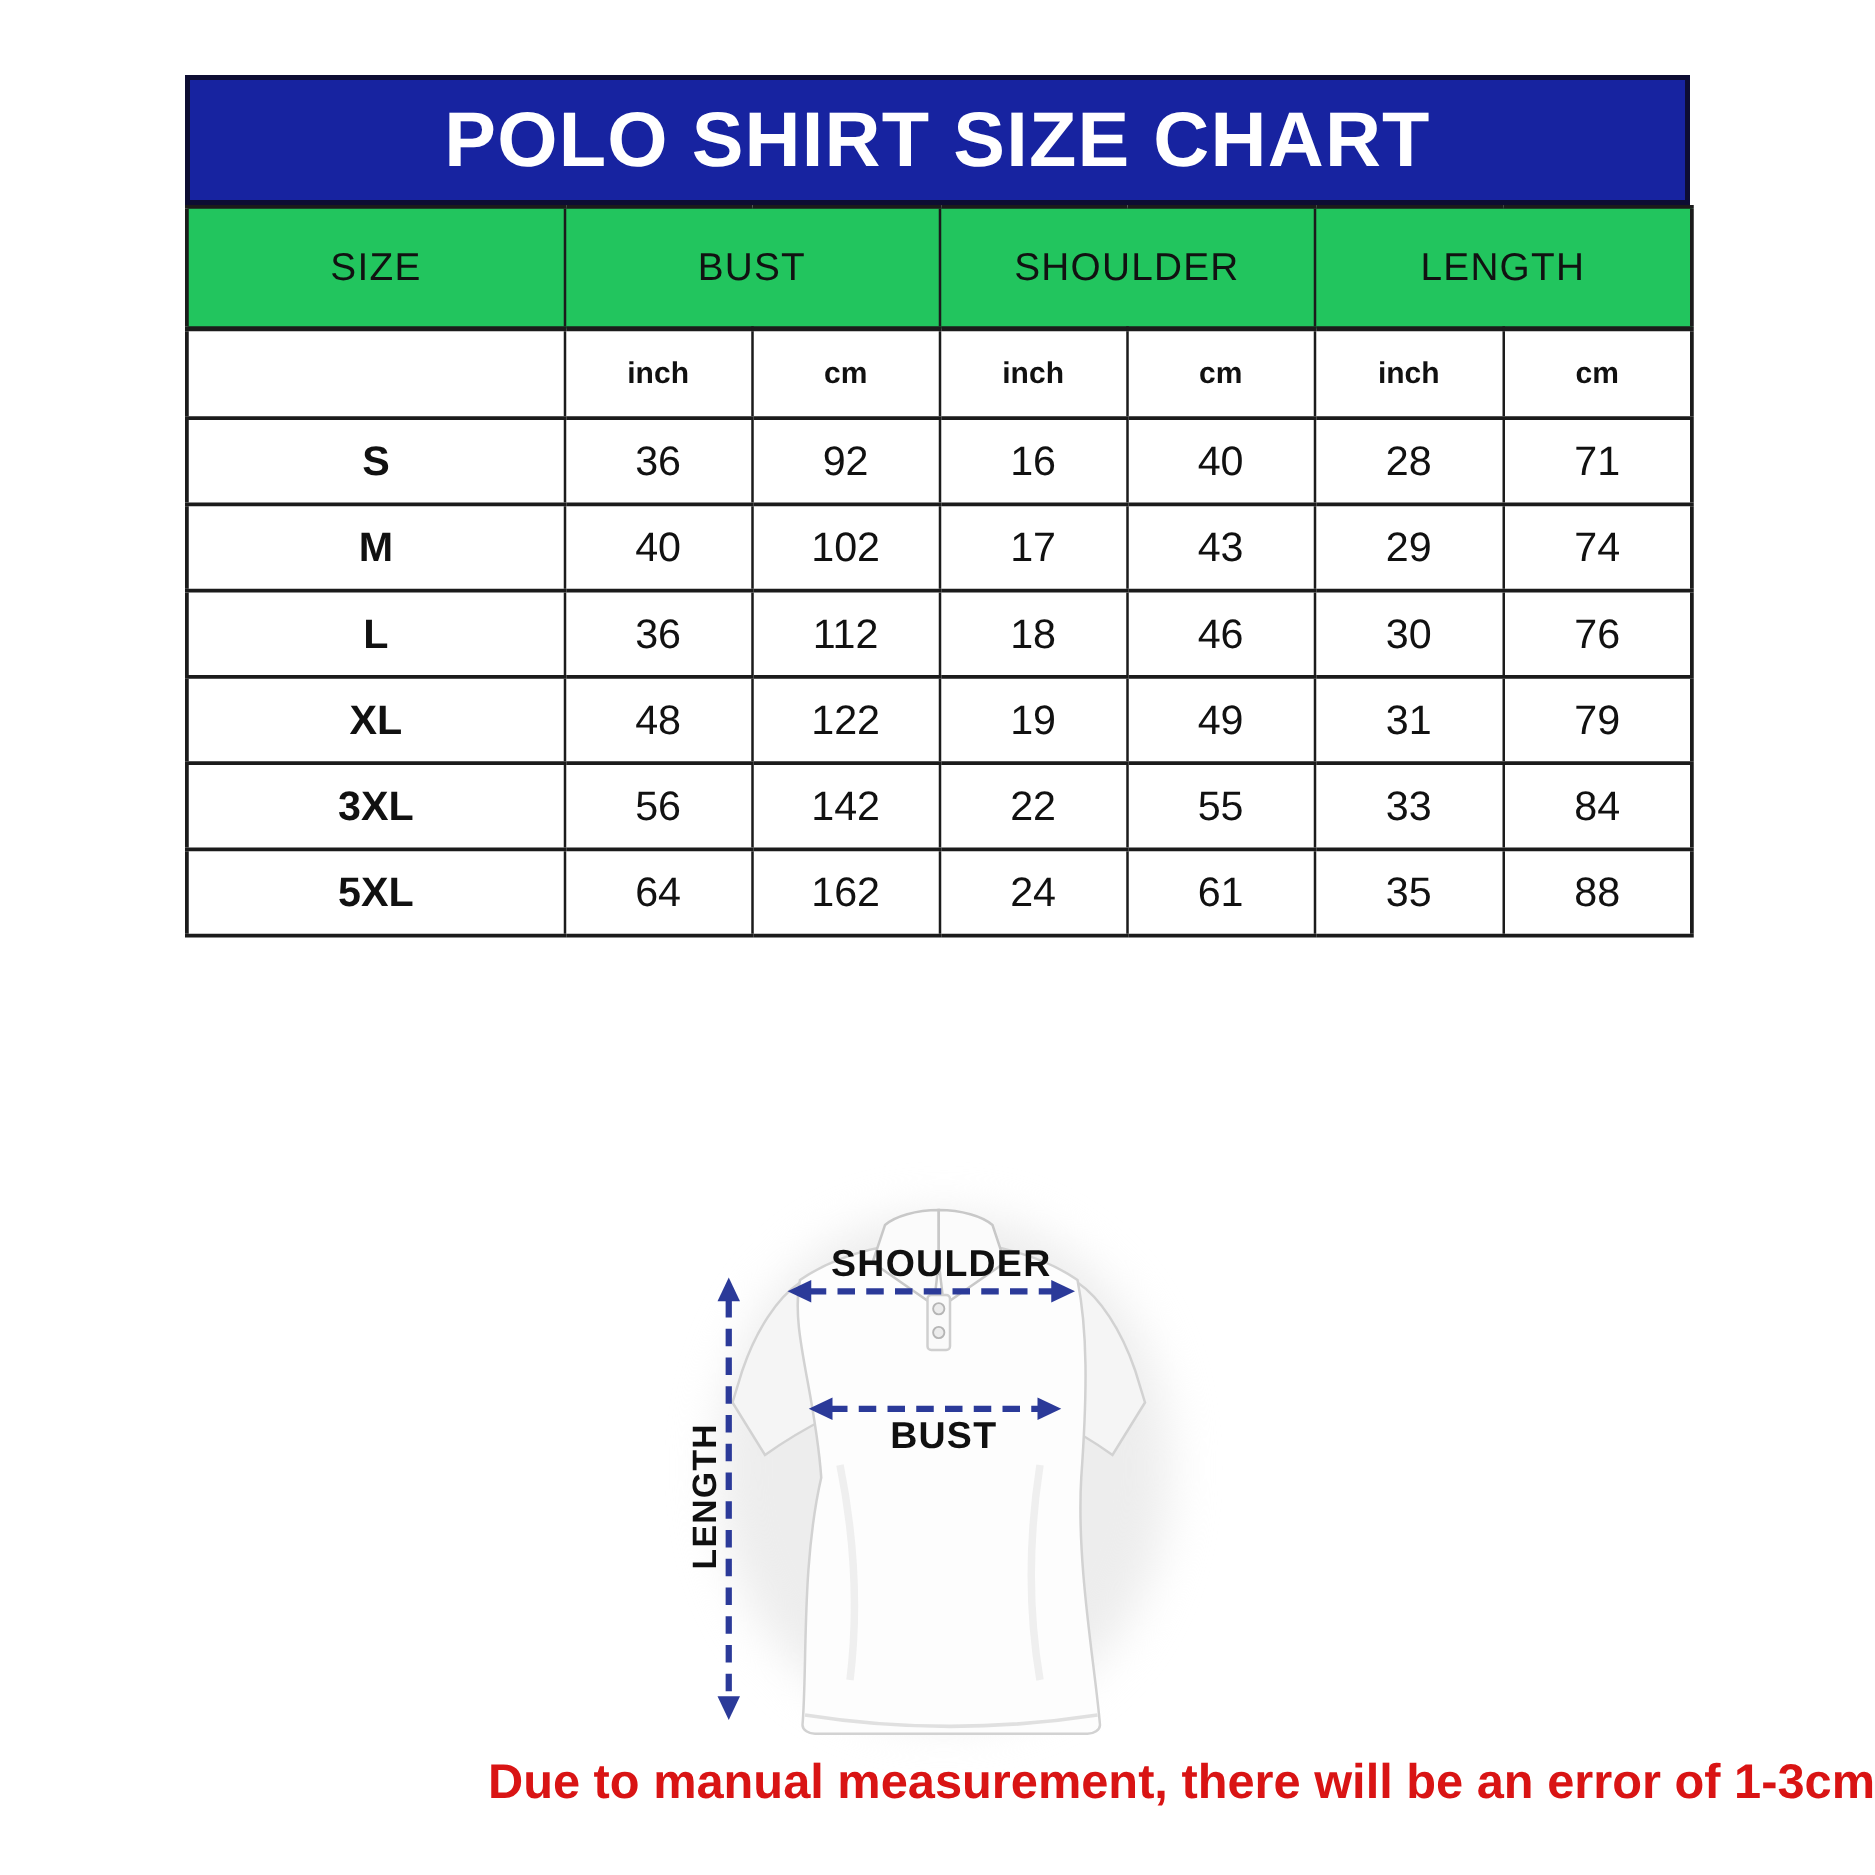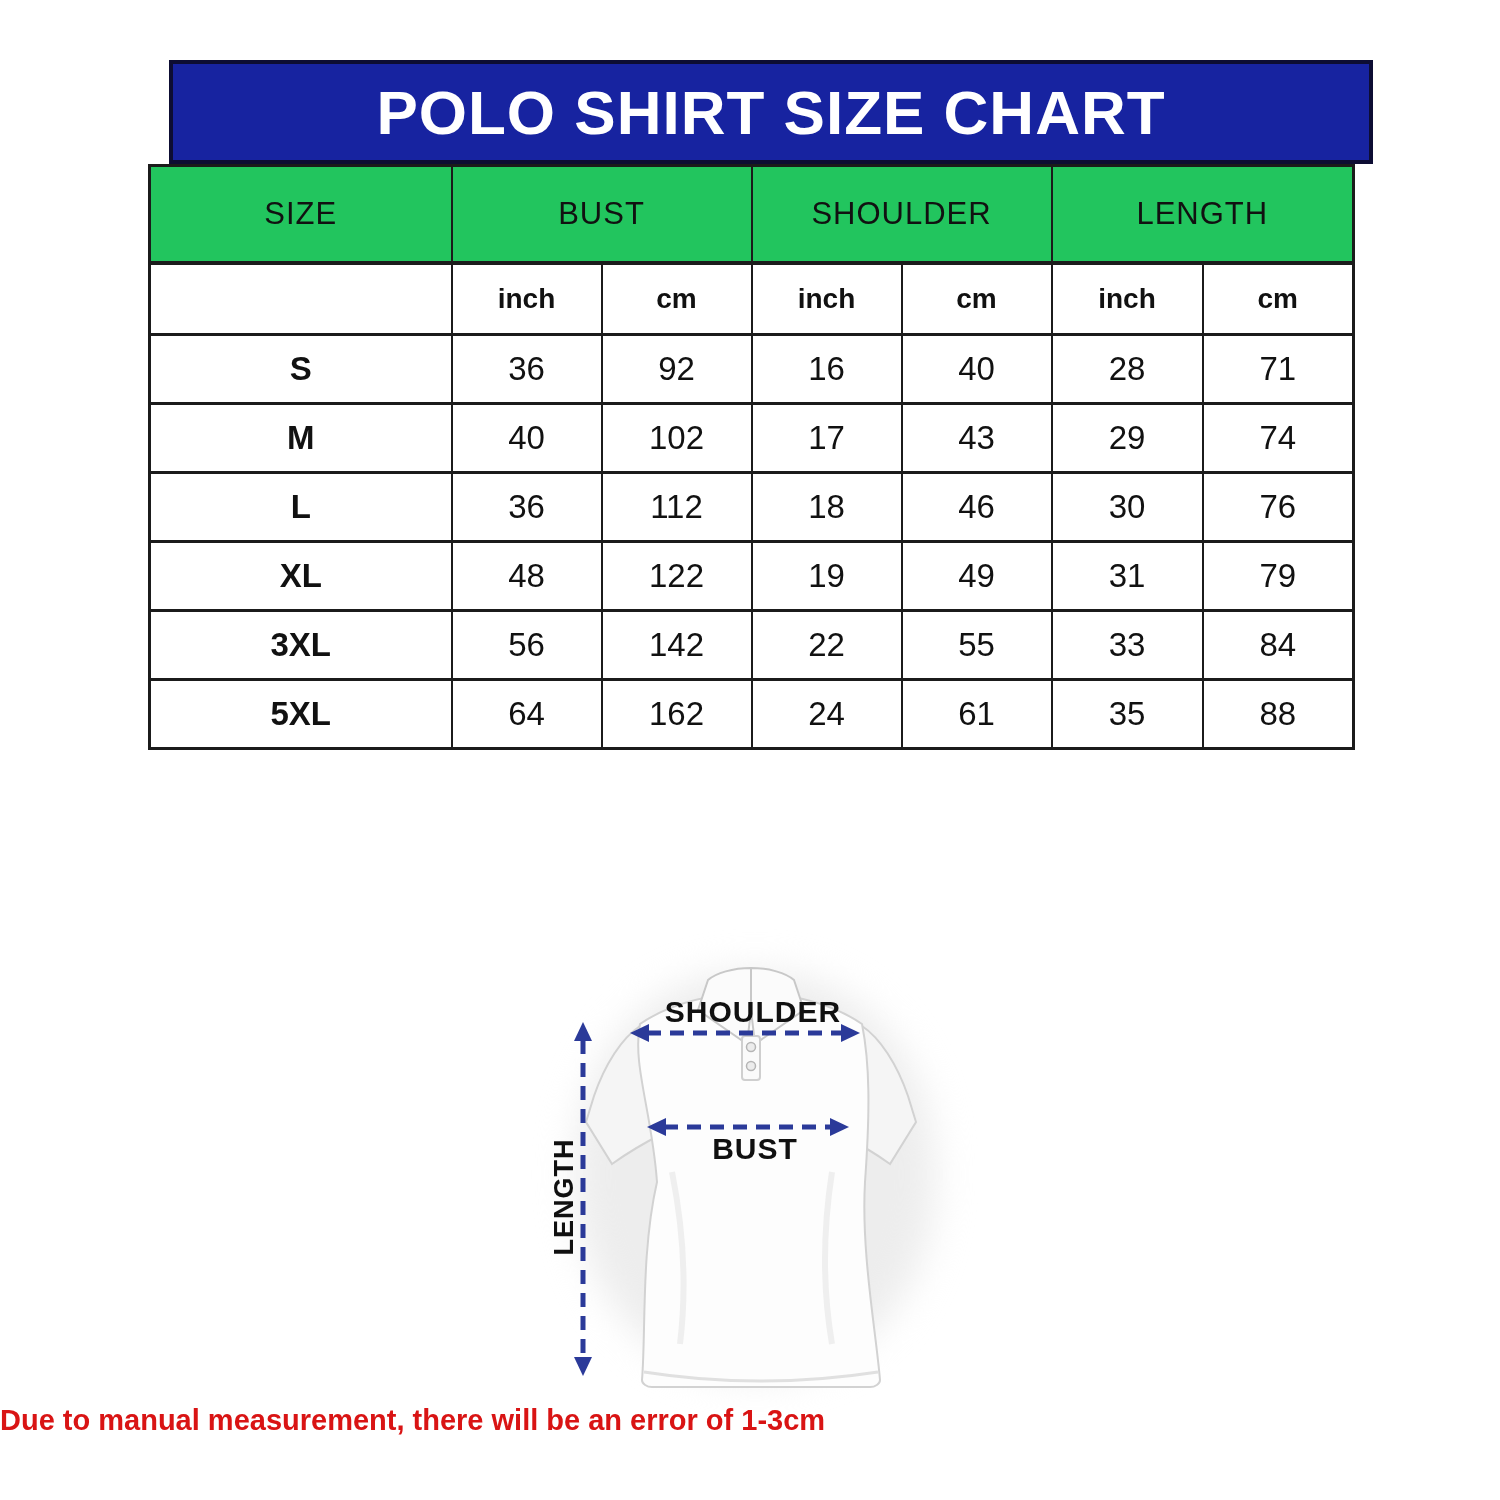--- a/index.html
+++ b/index.html
@@ -5,21 +5,21 @@
   html,body { margin:0; padding:0; background:#ffffff; }
   .canvas {
     position:relative; width:1500px; height:1500px; background:#ffffff;
     font-family:"Liberation Sans", sans-serif; overflow:hidden;
   }
 
   
   .banner {
     position:absolute; left:148px; top:60px; width:1204px; height:104px;
     background:#1723a0; border:4px solid #0d0d33; box-sizing:border-box;
-    display:flex; align-items:center; justify-content:center;margin-left:21px;
+    display:flex; align-items:center; justify-content:center;
   }
   .banner .title {
     color:#ffffff; font-size:62px; font-weight:bold; letter-spacing:1px;
     white-space:nowrap;
   }
 
   
   table.size-table {
     position:absolute; left:148px; top:164px; width:1204px;
     border-collapse:collapse; table-layout:fixed;
@@ -28,42 +28,42 @@
   .size-table th, .size-table td {
     border-style:solid; border-color:#1b1b1b;
     border-width:3px 2px; 
     text-align:center; vertical-align:middle; padding:0;
     color:#111111;
   }
   .group-row th {
     height:94px; background:#22c55e; font-size:31px; font-weight:normal;
     letter-spacing:1px; border-bottom-width:4px;
   }
-  .unit-row th { height:68px; background:#ffffff; font-size:28px; font-weight:bold; }
+  .unit-row th { height:68px; background:#ffffff; font-size:24px; font-weight:bold; }
   .data-row td { height:66px; font-size:33px; font-weight:normal; background:#ffffff; }
   .data-row td.size-cell { font-weight:bold; font-size:33px; }
 
   
   .figure { position:absolute; left:520px; top:952px; width:460px; height:450px; }
   .shirt-glow {
     position:absolute; left:55px; top:20px; width:360px; height:405px;
     background:#ededed; border-radius:48%; filter:blur(18px);
   }
   .figure svg { position:absolute; left:0; top:0; }
   .fig-label {
     position:absolute; font-weight:bold; color:#101010; white-space:nowrap;
   }
   .shoulder-label { left:233px; top:60px; transform:translate(-50%,-50%); font-size:30px; letter-spacing:1px; }
   .bust-label     { left:235px; top:197px; transform:translate(-50%,-50%); font-size:30px; letter-spacing:1px; }
   .length-label   { left:44px;  top:245px; transform:translate(-50%,-50%) rotate(-90deg); font-size:27px; letter-spacing:1px; }
 
   
   .note {
     position:absolute; left:0; top:1404px; width:100%;
-    text-align:left; color:#d91414; font-size:29px; font-weight:bold;
+    text-align:right; color:#d91414; font-size:39px; font-weight:bold;
   }
 </style>
 </head>
 <body>
 
 <div class="canvas">
 
   <div class="banner">
     <span class="title">POLO SHIRT SIZE CHART</span>
   </div>

